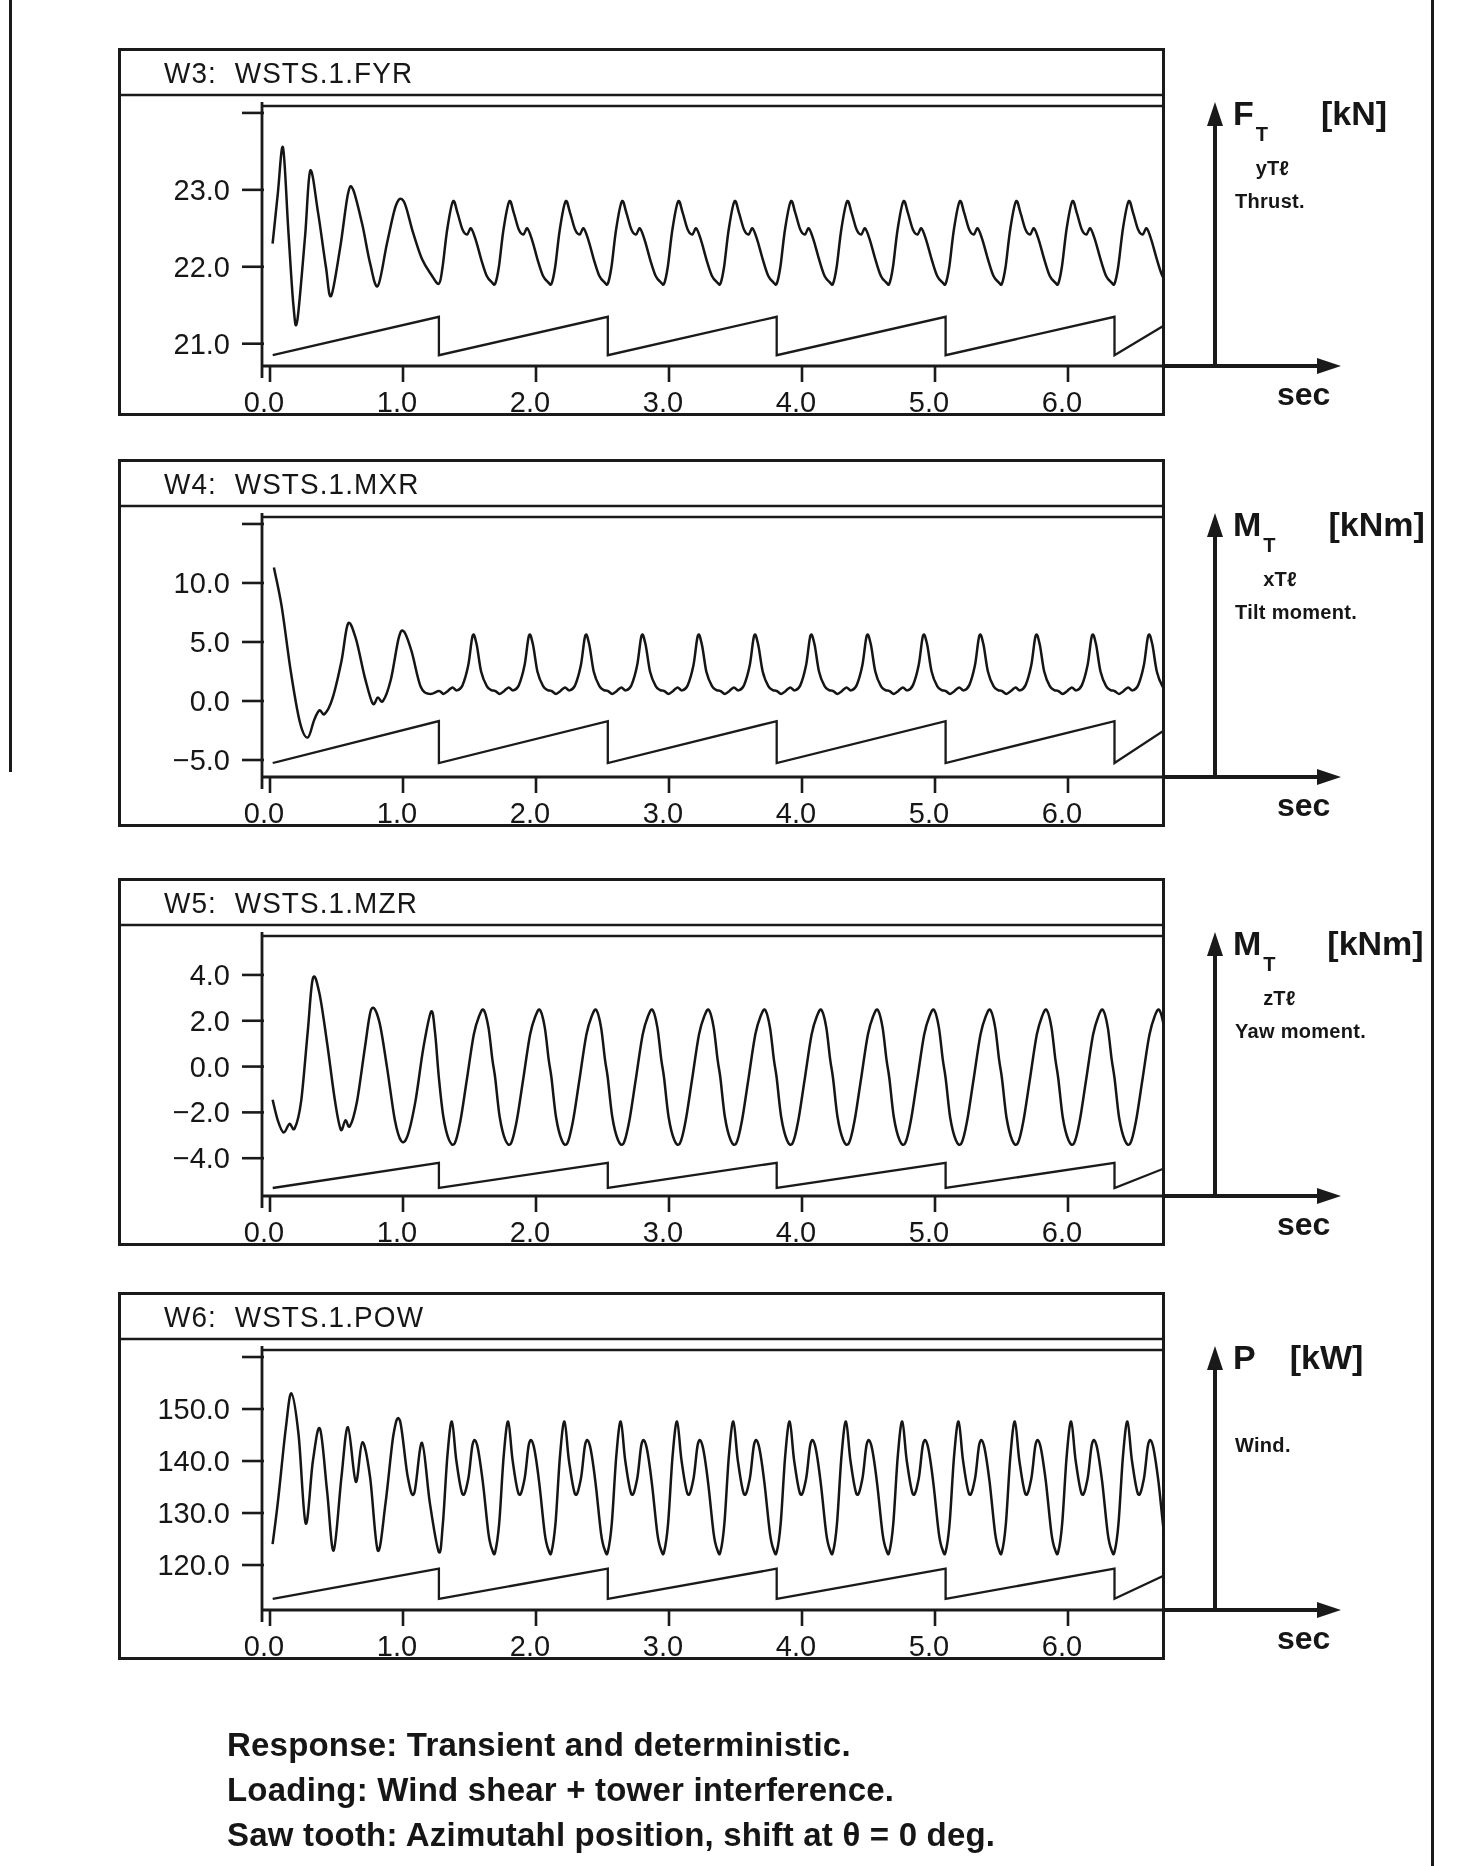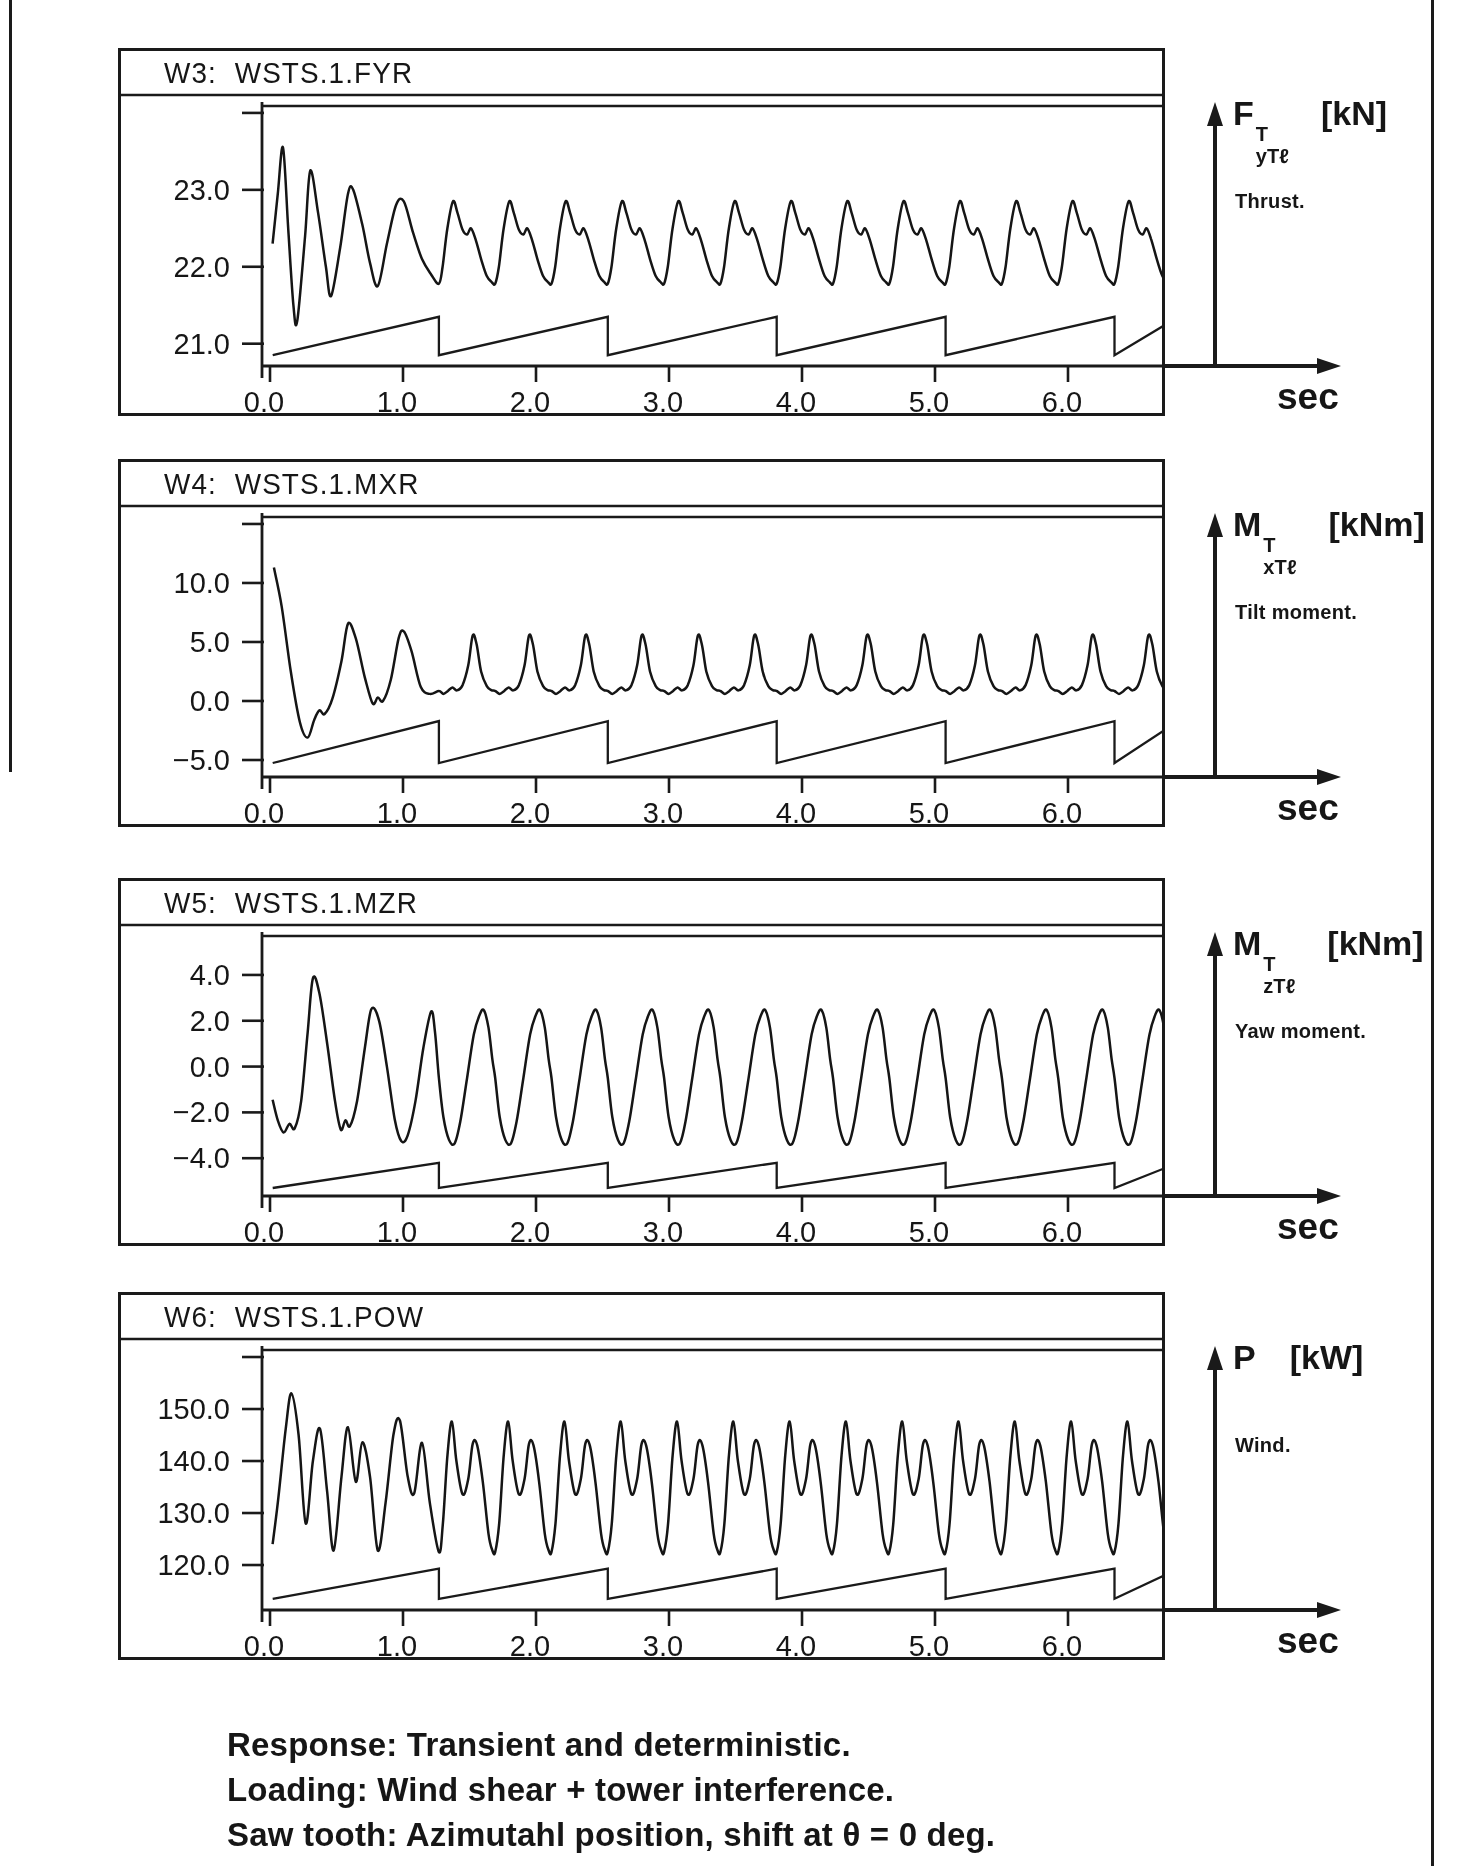--- a/index.html
+++ b/index.html
@@ -18,24 +18,24 @@
     position:absolute;left:46px;top:8px;height:38px;
     font-size:30px;letter-spacing:1.2px;white-space:pre;
     transform:scaleX(0.93);transform-origin:left center;color:#161616;
   }
 
   .legend{position:absolute;left:1165px;width:300px;height:368px;}
   .legend svg{position:absolute;left:0;top:0;}
   .sym{position:absolute;left:68px;top:46px;font-size:34px;font-weight:700;white-space:nowrap;}
   .sym .stack{display:inline-flex;flex-direction:column;vertical-align:-16px;line-height:1;font-size:20px;font-weight:700;margin-left:2px;}
   .sym .stack .sup{display:block;}
-  .sym .stack .sub{display:block;margin-top:2px;}
+  .sym .stack .sub{display:block;margin-top:14px;}
   .sym .unit{margin-left:32px;}
   .qty{position:absolute;left:70px;top:142px;font-size:20px;font-weight:700;letter-spacing:.3px;white-space:nowrap;}
-  .sec-label{position:absolute;left:112px;top:328px;font-size:37px;font-weight:700;}
+  .sec-label{position:absolute;left:112px;top:328px;font-size:32px;font-weight:700;}
 
   .caption{position:absolute;left:227px;top:1722px;font-size:33px;font-weight:700;letter-spacing:.2px;}
   .caption div{line-height:45px;white-space:pre;}
 
   text{font-family:"Liberation Sans", sans-serif;}
 </style>
 </head>
 <body>
 
 <div class="page-border" id="border-left"></div>

